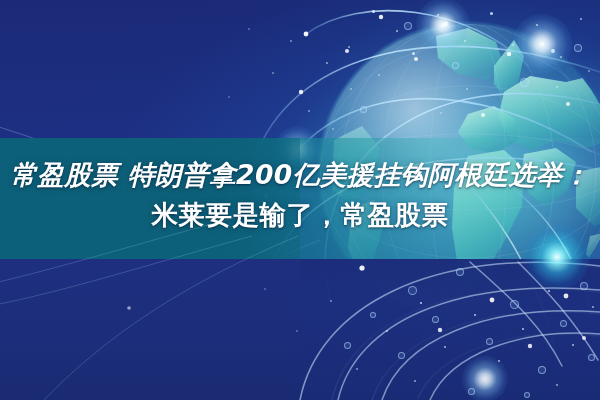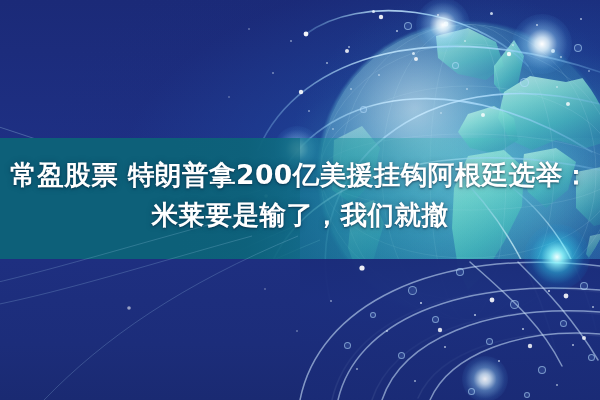--- a/index.html
+++ b/index.html
@@ -146,21 +146,21 @@
     font-weight: 700;
     font-size: 27px;
     line-height: 40px;
     letter-spacing: 0.5px;
     text-shadow:
        0 1px 2px rgba(4,24,48,0.55),
        0 0 6px rgba(6,30,60,0.35);
     white-space: nowrap;
   }
   .headline .line { display: block; }
-  .headline .line1 { font-size: 26.5px; }
+  .headline .line1 { font-size: 26.5px; font-style: italic; }
   .headline .line2 { font-size: 26.5px; }
 </style>
 </head>
 <body>
 
 <div id="stage">
 
   <div class="layer sky"></div>
 
   <div class="globe-wrap">
@@ -385,16 +385,16 @@
     <div class="star" style="left:356px; top:368px; width:2px; height:2px; opacity:.55;"></div>
     <div class="star" style="left:330px; top:300px; width:2px; height:2px; opacity:.5;"></div>
     <div class="star" style="left:414px; top:380px; width:2px; height:2px; opacity:.6;"></div>
     <div class="star" style="left:556px; top:384px; width:2px; height:2px; opacity:.6;"></div>
     <div class="star" style="left:296px; top:330px; width:2px; height:2px; opacity:.35;"></div>
     <div class="star" style="left:264px; top:288px; width:2px; height:2px; opacity:.3;"></div>
   </div>
 
   <div class="headline">
     <span class="line line1">常盈股票 特朗普拿200亿美援挂钩阿根廷选举：</span>
-    <span class="line line2">米莱要是输了，我们就撤</span>
+    <span class="line line2">米莱要是输了，常盈股票</span>
   </div>
 
 </div>
 
 </body></html>

